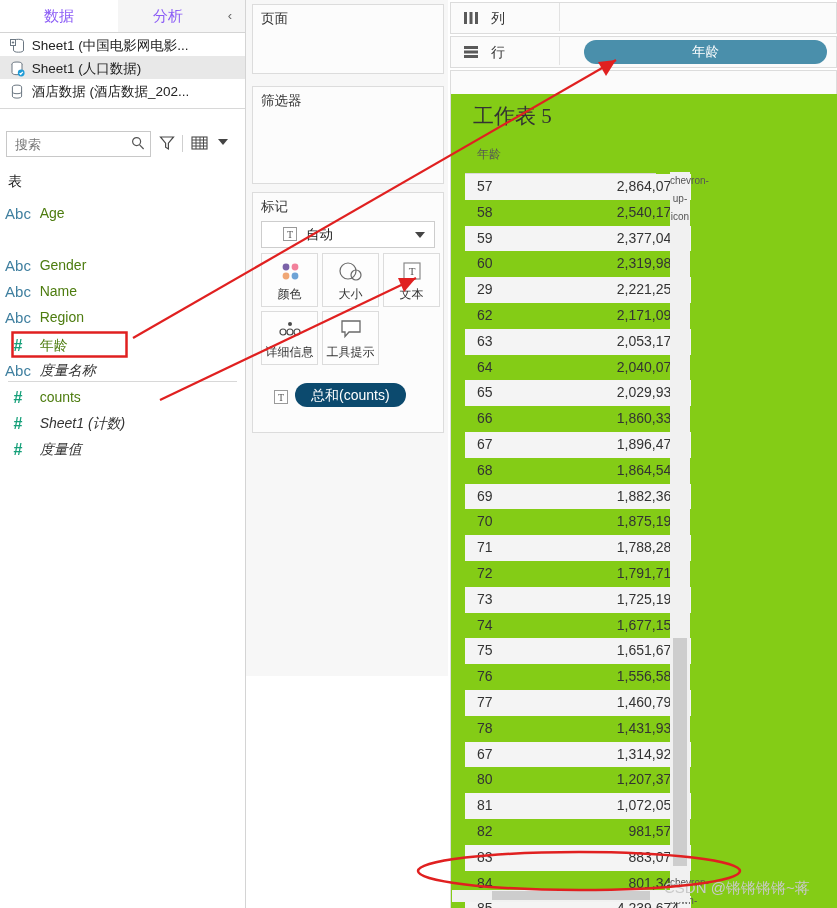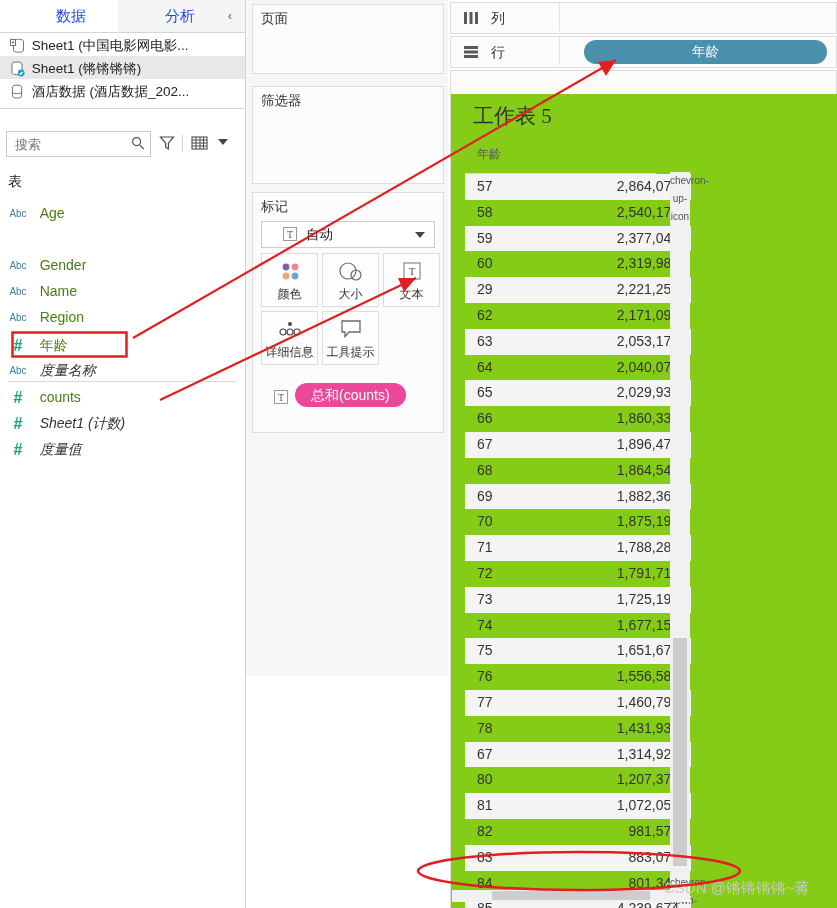--- a/index.html
+++ b/index.html
@@ -8,21 +8,21 @@
     background:#ffffff;
     font-family:"Liberation Sans","DejaVu Sans",sans-serif;
     font-size:13px;color:#333;
     -webkit-font-smoothing:antialiased;
   }
   .abs{position:absolute;}
 
   
   #left-pane{left:0;top:0;width:245px;height:908px;background:#fff;border-right:1px solid #d4d4d4;}
   #tabs-row{position:absolute;left:0;top:0;width:245px;height:32px;background:#f5f5f5;border-bottom:1px solid #d4d4d4;}
-  .pane-tab{position:absolute;top:0;height:32px;line-height:32px;font-size:15px;color:#1d4ed8;text-align:center;padding-left:12px;}
+  .pane-tab{position:absolute;top:0;height:32px;line-height:32px;font-size:15px;color:#8b5cf6;text-align:center;}
   #tab-data{left:0;width:118px;background:#ffffff;border-right:1px solid #d4d4d4;font-weight:400;}
   #tab-analysis{left:118px;width:100px;background:#f5f5f5;}
   #collapse-caret{position:absolute;right:6px;top:0;height:32px;line-height:32px;width:18px;text-align:center;color:#666;font-size:13px;cursor:pointer;}
 
   #ds-list{position:absolute;left:0;top:33px;width:245px;}
   .ds-item{position:relative;height:23px;line-height:23px;padding-left:6px;white-space:nowrap;overflow:hidden;cursor:pointer;font-size:13.5px;color:#222;}
   .ds-item.sel{background:#e8e8e8;}
   .ds-ico{display:inline-block;width:22px;vertical-align:middle;text-align:center;}
   .ds-ico svg{vertical-align:middle;}
   .ds-label{display:inline-block;vertical-align:middle;}
@@ -35,21 +35,21 @@
   #search-input{position:absolute;left:6px;top:0;width:110px;height:24px;line-height:24px;border:0;outline:0;font-size:13px;color:#999;font-family:"Liberation Sans",sans-serif;background:transparent;}
   #search-icon{position:absolute;right:5px;top:4px;}
   #filter-icon{position:absolute;left:158px;top:3px;cursor:pointer;}
   #vsep{position:absolute;left:182px;top:4px;width:1px;height:17px;background:#cfcfcf;}
   #grid-icon{position:absolute;left:191px;top:5px;cursor:pointer;}
   #grid-caret{position:absolute;left:218px;top:8px;width:0;height:0;border-left:5px solid transparent;border-right:5px solid transparent;border-top:6px solid #444;cursor:pointer;}
 
   #tables-head{position:absolute;left:8px;top:173px;font-size:14px;color:#222;}
 
   .fld{position:absolute;left:0;width:245px;height:25px;line-height:25px;white-space:nowrap;cursor:pointer;}
-  .fld .ftype{display:inline-block;width:36px;text-align:center;color:#3f7f9f;font-size:10px;vertical-align:middle;}
+  .fld .ftype{display:inline-block;width:36px;text-align:center;color:#3f7f9f;font-size:15px;vertical-align:middle;}
   .fld .fhash{display:inline-block;width:36px;text-align:center;color:#17a07a;font-size:16px;vertical-align:middle;font-weight:600;}
   .fld .fname{display:inline-block;vertical-align:middle;font-size:14px;color:#4d7c0f;}
   .fld .fname.ital{font-style:italic;color:#333;}
 
   #fld-sep{position:absolute;left:8px;top:381px;width:229px;height:1px;background:#d8d8d8;}
 
   
   #mid{position:absolute;left:246px;top:0;width:202px;height:676px;background:#f7f7f7;}
   .card{position:absolute;left:6px;width:190px;background:#fcfcfc;border:1px solid #dcdcdc;}
   .card-title{position:absolute;left:8px;top:5px;font-size:13.5px;color:#333;}
@@ -65,21 +65,21 @@
   .mbtn{position:absolute;width:55px;height:52px;border:1px solid #dcdcdc;background:#fdfdfd;cursor:pointer;}
   .mbtn .mlbl{position:absolute;left:0;right:0;bottom:3px;text-align:center;font-size:12px;color:#333;}
   .mbtn .mico{position:absolute;left:0;right:0;top:6px;text-align:center;}
   #mb-color{left:8px;top:60px;}
   #mb-size{left:69px;top:60px;}
   #mb-text{left:130px;top:60px;}
   #mb-detail{left:8px;top:118px;}
   #mb-tooltip{left:69px;top:118px;}
 
   #mark-pill-ico{position:absolute;left:20px;top:196px;}
-  #mark-pill{position:absolute;left:42px;top:190px;height:24px;line-height:24px;padding:0 16px;border-radius:12px;background:#ec4899;color:#fff;font-size:14px;white-space:nowrap;cursor:pointer;}
+  #mark-pill{position:absolute;left:42px;top:190px;height:24px;line-height:24px;padding:0 16px;border-radius:12px;background:#0c4a6e;color:#fff;font-size:14px;white-space:nowrap;cursor:pointer;}
 
   
   #shelf-cols{position:absolute;left:450px;top:2px;width:385px;height:30px;background:#fbfbfb;border:1px solid #dcdcdc;}
   #shelf-rows{position:absolute;left:450px;top:36px;width:385px;height:30px;background:#fbfbfb;border:1px solid #dcdcdc;}
   .shelf-lbl{position:absolute;left:40px;top:0;line-height:30px;font-size:14px;color:#333;}
   .shelf-ico{position:absolute;left:12px;top:8px;}
   .shelf-div{position:absolute;left:108px;top:0;width:1px;height:28px;background:#e2e2e2;}
   #row-pill{position:absolute;left:133px;top:3px;width:243px;height:24px;line-height:24px;border-radius:12px;background:#4a8fab;color:#fff;font-size:13.5px;text-align:center;cursor:pointer;}
 
   #shelf-stub{position:absolute;left:450px;top:70px;width:385px;height:24px;background:#fbfbfb;border:1px solid #dcdcdc;border-bottom:none;}
@@ -133,21 +133,21 @@
     </div>
     <div class="ds-item sel">
       <span class="ds-ico">
         <svg width="15" height="16" viewBox="0 0 15 16">
           <ellipse cx="7" cy="3.2" rx="5" ry="2.2" fill="#fff" stroke="#6b7782" stroke-width="1"></ellipse>
           <path d="M2 3.2 V11.5 a5 2.2 0 0 0 10 0 V3.2" fill="#fff" stroke="#6b7782" stroke-width="1"></path>
           <circle cx="11.2" cy="12" r="3.4" fill="#1f9bd6"></circle>
           <path d="M9.6 12.1 l1.1 1.1 l2.1 -2.3" stroke="#fff" stroke-width="1.3" fill="none"></path>
         </svg>
       </span>
-      <span class="ds-label">Sheet1 (锵锵锵锵)</span>
+      <span class="ds-label">Sheet1 (人口数据)</span>
     </div>
     <div class="ds-item">
       <span class="ds-ico">
         <svg width="15" height="16" viewBox="0 0 15 16">
           <ellipse cx="7" cy="3.2" rx="4.6" ry="2.1" fill="#fff" stroke="#6b7782" stroke-width="1"></ellipse>
           <path d="M2.4 3.2 V12 a4.6 2.1 0 0 0 9.2 0 V3.2" fill="#fff" stroke="#6b7782" stroke-width="1"></path>
           <path d="M2.4 7.6 a4.6 2.1 0 0 0 9.2 0" fill="none" stroke="#6b7782" stroke-width="1"></path>
         </svg>
       </span>
       <span class="ds-label">酒店数据 (酒店数据_202...</span>

